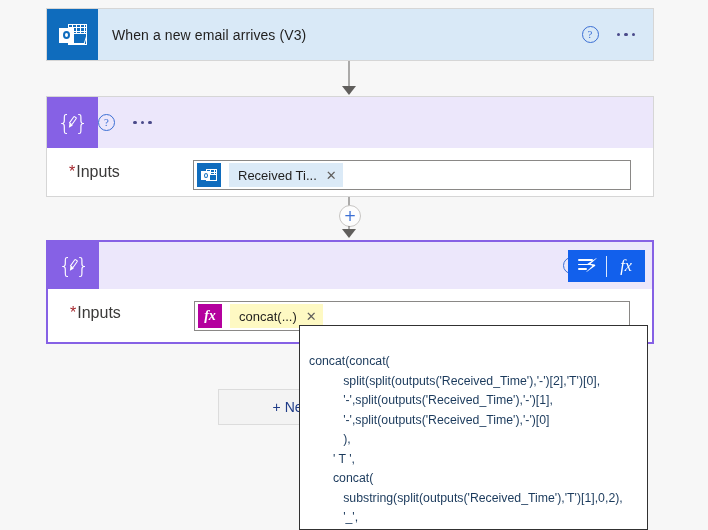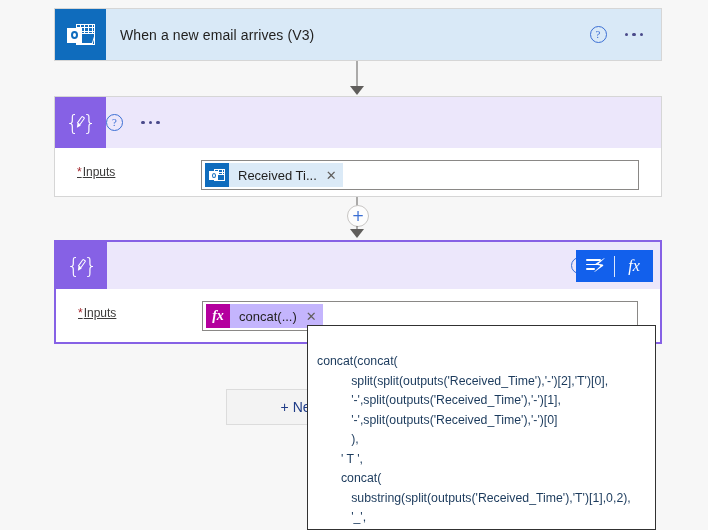--- a/index.html
+++ b/index.html
@@ -13,21 +13,20 @@
     background: #f7f7f7;
     font-family: "Liberation Sans", sans-serif;
     font-size: 13px;
     color: #201f1e;
     overflow: hidden;
     position: relative;
   }
   .canvas {
     position: absolute;
     inset: 0;
-    margin-left: 8px;
   }
 
   
   .card {
     position: absolute;
     box-sizing: border-box;
     background: #ffffff;
   }
   .card-header {
     display: flex;
@@ -243,24 +242,23 @@
     display: flex;
     align-items: flex-start;
     padding: 12px 0 0 0;
     background: #ffffff;
   }
   .inputs-label {
     width: 146px;
     flex: 0 0 146px;
     padding-left: 22px;
     box-sizing: border-box;
-    font-size: 12px;
+    font-size: 16px;
     color: #3b3a39;
     line-height: 24px;
-    text-decoration: underline;
   }
   .inputs-label .req {
     color: #a4262c;
     margin-right: 1px;
   }
   .inputs-field {
     flex: 1 1 auto;
     margin-right: 22px;
     height: 30px;
     border: 1px solid #8a8886;
@@ -270,20 +268,21 @@
     padding: 0 3px;
     box-sizing: border-box;
   }
 
   
   .chip {
     display: inline-flex;
     align-items: center;
     height: 32px;
     max-width: 220px;
+    gap: 8px;
   }
   .chip-icon {
     width: 24px;
     height: 24px;
     flex: 0 0 24px;
     display: flex;
     align-items: center;
     justify-content: center;
   }
   .chip-body {
@@ -304,21 +303,21 @@
   .chip-outlook .chip-icon { background: #0f6cbd; }
   .chip-outlook .chip-body { background: #dbeaf7; color: #201f1e; }
   .chip-fx .chip-icon {
     background: #b4009e;
     color: #ffffff;
     font-family: "Liberation Serif", serif;
     font-style: italic;
     font-size: 14px;
     font-weight: 700;
   }
-  .chip-fx .chip-body { background: #c4b5fd; color: #201f1e; }
+  .chip-fx .chip-body { background: #fef9c3; color: #201f1e; }
 
   .chip-outlook .chip-icon .outlook-glyph {
     width: 16px; height: 14px;
   }
   .chip-outlook .chip-icon .ol-env {
     left: 5px; top: 0.5px; width: 11px; height: 12.5px; border-width: 1.1px;
   }
   .chip-outlook .chip-icon .ol-env::before { border-bottom-width: 1px; }
   .chip-outlook .chip-icon .ol-flap { left: 5px; top: 6.5px; width: 11px; height: 6px; }
   .chip-outlook .chip-icon .ol-flap::after {

